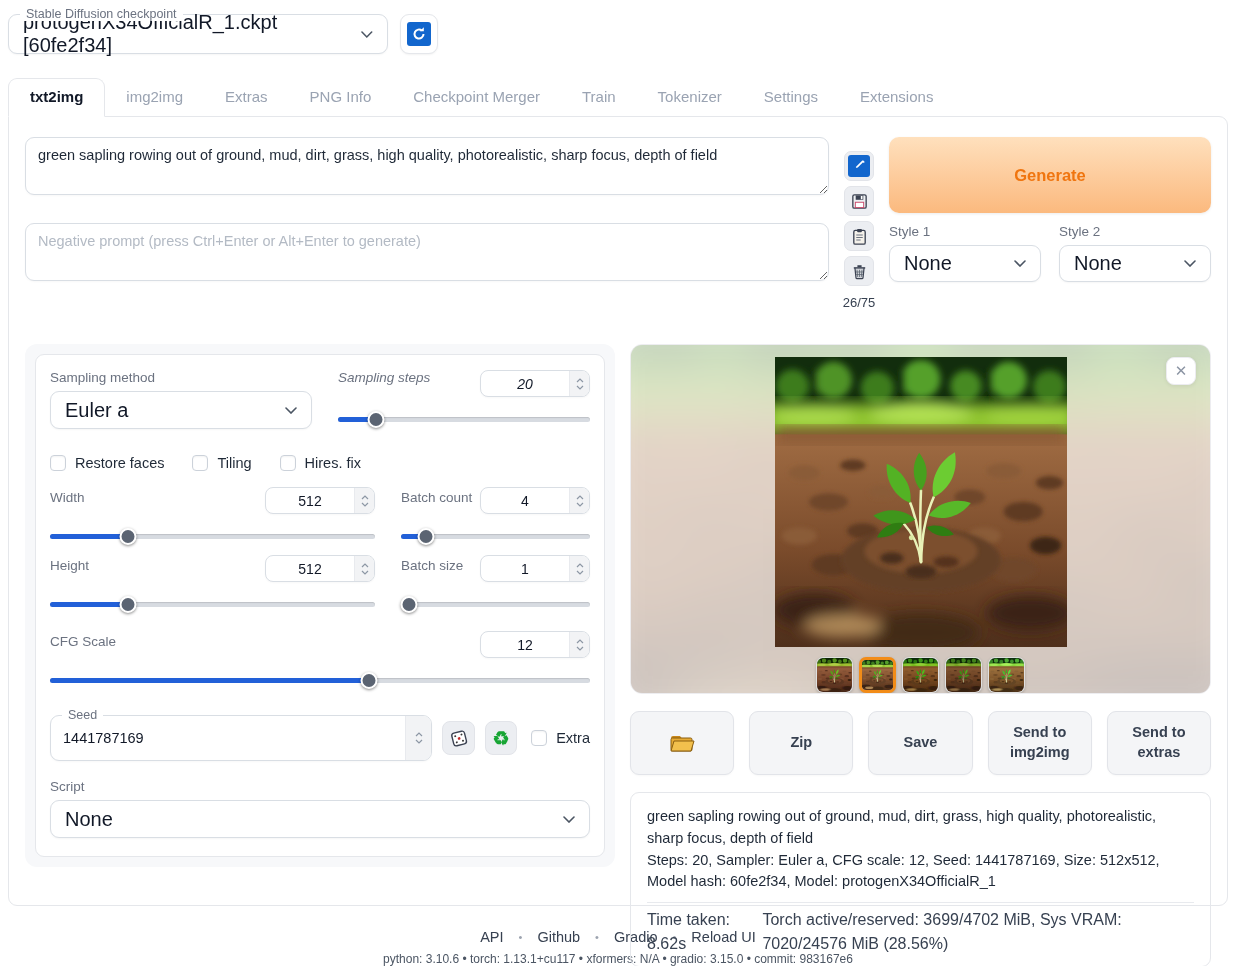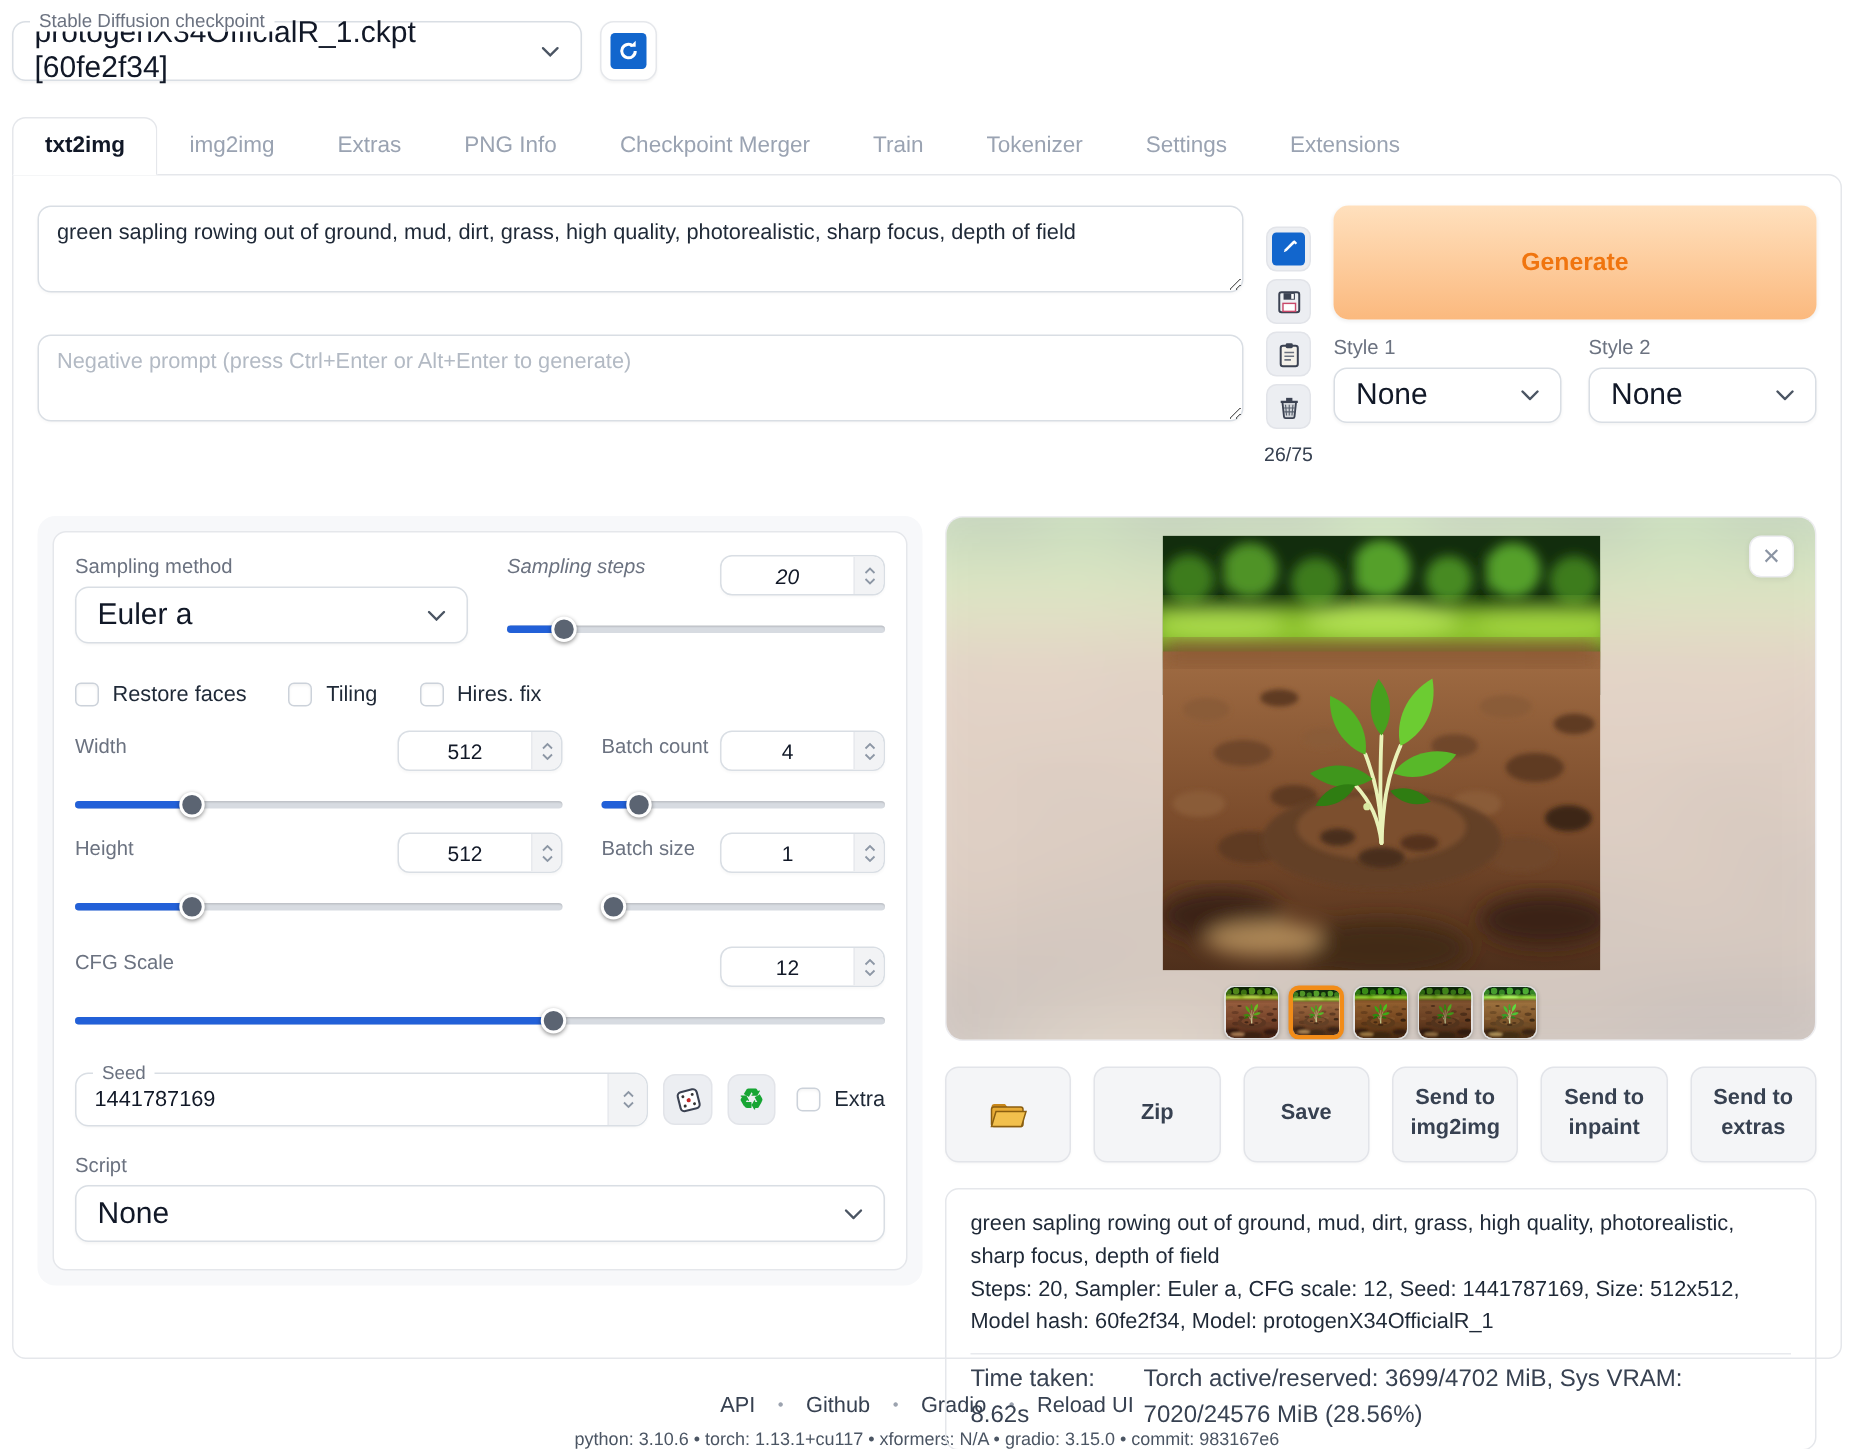--- a/index.html
+++ b/index.html
@@ -60,21 +60,21 @@
   .cbitem { display:flex; gap:9px; align-items:center; cursor:pointer;}
   .cb { width:16px; height:16px; border:1px solid #ccd2da; border-radius:4px; background:#fff; box-shadow:inset 0 1px 2px rgba(0,0,0,.05);}
   .cblabel { font-size:14.5px; color:#1f2937; font-weight:500;}
   .dimrow { display:flex; gap:26px; margin-top:16px;}
   .dimcol { width:325px; }
   .batchcol { flex:1; }
   .dimtop { display:flex; justify-content:space-between; align-items:center; }
   .cfgrow { margin-top:18px; }
   .seedrow { display:flex; gap:10px; margin-top:26px; align-items:center;}
   .seedgrp { position:relative; width:402px;}
-  .seedbox { border:1px solid #d9dee4; border-radius:9px; height:36px; display:flex; background:#fff; overflow:hidden; box-shadow:0 1px 2px rgba(0,0,0,.03);}
+  .seedbox { border:1px solid #d9dee4; border-radius:9px; height:46px; display:flex; background:#fff; overflow:hidden; box-shadow:0 1px 2px rgba(0,0,0,.03);}
   .seedval { flex:1; display:flex; align-items:center; padding-left:12px; font-size:14.5px; color:#111827;}
   .seedspin { width:26px; background:#f2f3f5; display:flex; flex-direction:column; align-items:center; justify-content:center; gap:2px; border-left:1px solid #e8eaee; cursor:pointer;}
   .minibtn { width:34px; height:34px; border-radius:8px; background:#eceef2; border:1px solid #e2e4e9; display:flex; align-items:center; justify-content:center; cursor:pointer; padding:0;}
   .recycle { font-size:19px; color:#17a534; font-weight:bold; line-height:1;}
   .scriptrow { margin-top:18px; }
   .script-select { height:38px; margin-top:2px;}
 
   
   .outcol { flex:1; display:flex; flex-direction:column; gap:17px; }
   .gallerycard { position:relative; height:350px; border:1px solid #ededf0; border-radius:12px; overflow:hidden; background:#fff; }
@@ -551,21 +551,20 @@
             <button class="act">
   <svg width="26" height="22" viewBox="0 0 26 22">
     <path d="M2 6 a2 2 0 0 1 2 -2 h7 l2 2.5 h-11 z" fill="#c8871b"></path>
     <rect x="2" y="6" width="21" height="13" rx="1.5" fill="#e7ab35" stroke="#8a5e10" stroke-width="1"></rect>
     <path d="M5 9 h20 l-3 10 h-20 z" fill="#f2c04d" stroke="#8a5e10" stroke-width="1"></path>
   </svg>
 </button>
             <button class="act">Zip</button>
             <button class="act">Save</button>
             <button class="act">Send to img2img</button>
-            <button class="act">Send to inpaint</button>
             <button class="act">Send to extras</button>
           </div>
 
         <div class="outcard">
           <div>green sapling rowing out of ground, mud, dirt, grass, high quality, photorealistic, sharp focus, depth of field</div>
           <div>Steps: 20, Sampler: Euler a, CFG scale: 12, Seed: 1441787169, Size: 512x512, Model hash: 60fe2f34, Model: protogenX34OfficialR_1</div>
           <div class="outtime">
             <span>Time taken: 8.62s</span>
             <span>Torch active/reserved: 3699/4702 MiB, Sys VRAM: 7020/24576 MiB (28.56%)</span>
           </div>

